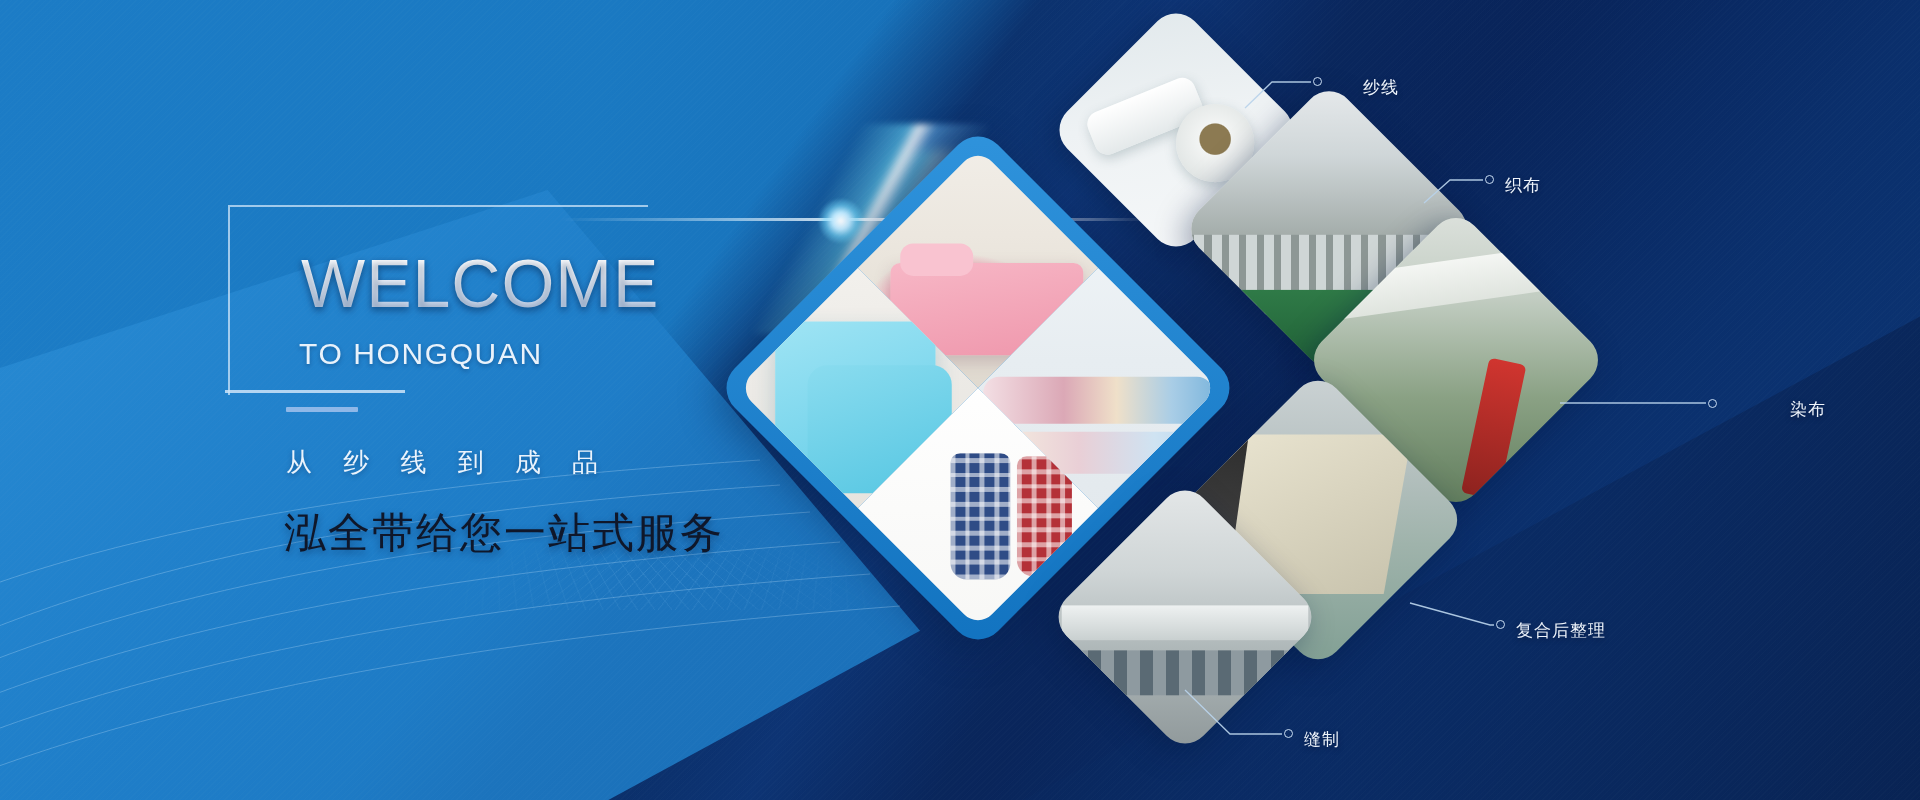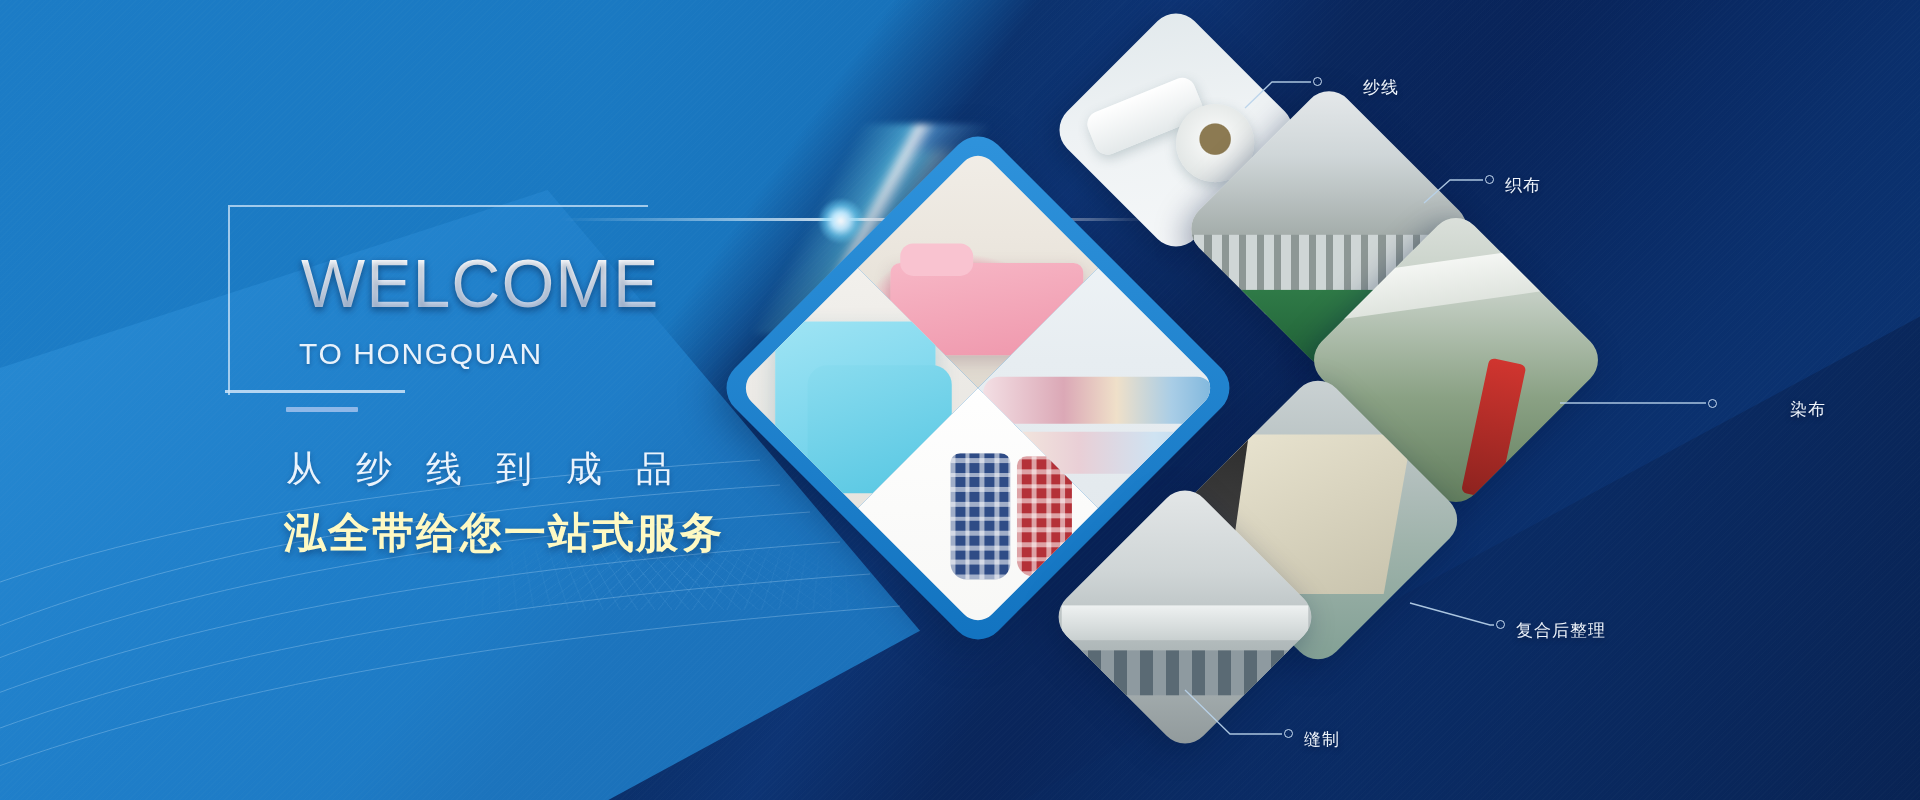--- a/index.html
+++ b/index.html
@@ -72,24 +72,24 @@
     border-left:2px solid rgba(205,228,248,.75);border-top:2px solid rgba(205,228,248,.75);}
   .welcome{position:absolute;left:57px;top:29px;margin:16px;font-size:68px;line-height:.98;
     letter-spacing:1px;font-weight:400;
     background:linear-gradient(180deg,#ffffff 8%,#f3f8ff 40%,#b9cde8 100%);
     -webkit-background-clip:text;background-clip:text;color:transparent;
     text-shadow:0 3px 6px rgba(5,30,70,.28);
     filter:drop-shadow(0 2px 3px rgba(5,30,70,.30));}
   .to-hong{position:absolute;left:59px;top:120px;margin:12px;font-size:30px;letter-spacing:1.6px;
     font-weight:400;color:#e9f2fb;text-shadow:0 2px 4px rgba(5,30,70,.35);}
   .rule-short{position:absolute;left:58px;top:202px;width:72px;height:5px;background:#8fb8e8;border-radius:1px;}
-  .sub-cn{position:absolute;left:58px;top:240px;margin:0;font-size:36px;letter-spacing:12px;
+  .sub-cn{position:absolute;left:58px;top:240px;margin:0;font-size:26px;letter-spacing:12px;
     font-weight:400;color:#eaf3fc;text-shadow:0 2px 5px rgba(5,30,70,.35);}
   .head-cn{position:absolute;left:56px;top:300px;margin:0;font-size:42px;letter-spacing:2px;
-    font-weight:700;color:#fef9c3;text-shadow:0 3px 7px rgba(5,30,70,.45);}
+    font-weight:400;color:#0f172a;text-shadow:0 3px 7px rgba(5,30,70,.45);}
   .rule-long{position:absolute;left:225px;top:390px;width:180px;height:3px;background:rgba(206,228,248,.85);}
 
   
   .collage{position:absolute;left:718px;top:128px;width:520px;height:520px;}
   .dia-bg{position:absolute;left:50%;top:50%;width:372px;height:372px;margin:-186px 0 0 -186px;
     transform:rotate(45deg);border-radius:28px;
     background:linear-gradient(135deg,#2f93dc,#1273c0);
     box-shadow:0 12px 40px rgba(4,25,65,.40);}
   .quad-clip{position:absolute;left:50%;top:50%;width:340px;height:340px;margin:-170px 0 0 -170px;
     transform:rotate(45deg);border-radius:20px;overflow:hidden;}

